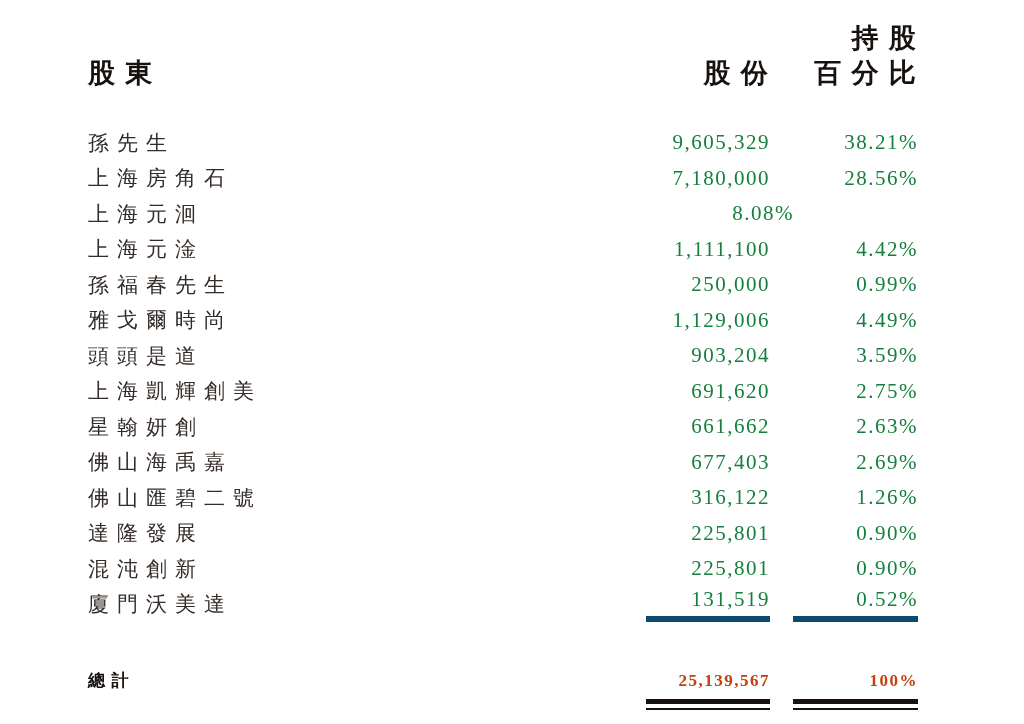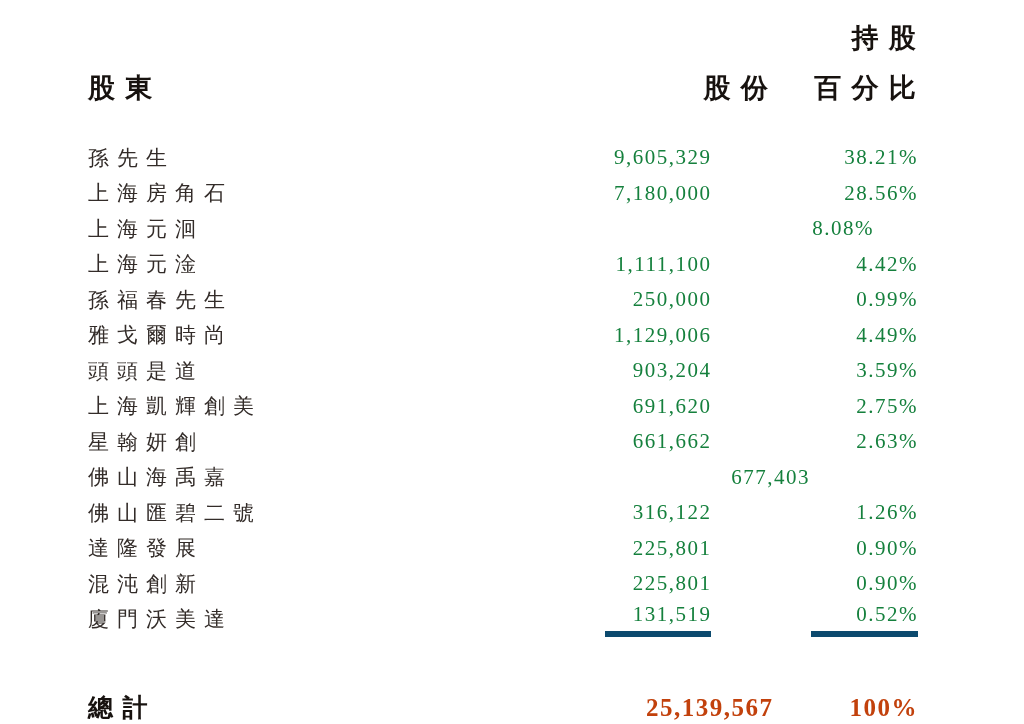--- a/index.html
+++ b/index.html
@@ -22,54 +22,53 @@
   .c2 { width: 124px; text-align: right; }
   .cgap { width: 23px; }
   .c3 { width: 125px; text-align: right; }
 
   .hdr-line1, .hdr-line2 {
     display: flex;
     height: 28px;
     align-items: center;
     font-size: 27px;
   }
-  .hdr-line2 { margin-top: 22px; justify-content: space-between; }
+  .hdr-line2 { margin-top: 7px; justify-content: space-between; }
   .hdr {
     font-weight: 700;
     color: #17120f;
     letter-spacing: 0.38em;
   }
   .cjk-r { display: inline-block; margin-right: -8px; letter-spacing: 0.38em; }
 
   .rows { margin-top: 38px; }
   .row {
     display: flex;
     height: 35.5px;
     align-items: center;
     font-size: 21px;
-    gap: 40px;
   }
   .name { letter-spacing: 0.38em; color: #332c29; }
   .num  { letter-spacing: 1.5px; color: #15803d; font-variant-numeric: lining-nums; }
 
   .rows .row:last-child .c2,
   .rows .row:last-child .c3 {
     border-bottom: 6px solid #0c4a6e;
     height: 33.5px;
     align-self: flex-end;
     display: flex;
     align-items: center;
     justify-content: flex-end;
   }
 
   .total-row {
     display: flex;
-    margin-top: 56px;
+    margin-top: 44px;
     align-items: flex-start;
-    font-size: 25px;
+    font-size: 17px;
   }
   .total-row .c1 { line-height: 30px; }
   .tcell { display: flex; flex-direction: column; }
   .bold { font-weight: 700; color: #c2410c; }
   .tval { display: block; line-height: 30px; text-align: right; }
   .dbl {
     margin-top: 3px;
     height: 4px;
     border-top: 5px solid #17120f;
     border-bottom: 2px solid #17120f;
@@ -163,20 +162,21 @@
         <div class="c1 name">星翰妍創</div>
         <div class="c2 num">661,662</div>
         <div class="cgap"></div>
         <div class="c3 num">2.63%</div>
       </div>
 
       <div class="row">
         <div class="c1 name">佛山海禹嘉</div>
         <div class="c2 num">677,403</div>
         <div class="cgap"></div>
+        <div class="c3 num">2.69%</div>
       </div>
 
       <div class="row">
         <div class="c1 name">佛山匯碧二號</div>
         <div class="c2 num">316,122</div>
         <div class="cgap"></div>
         <div class="c3 num">1.26%</div>
       </div>
 
       <div class="row">

